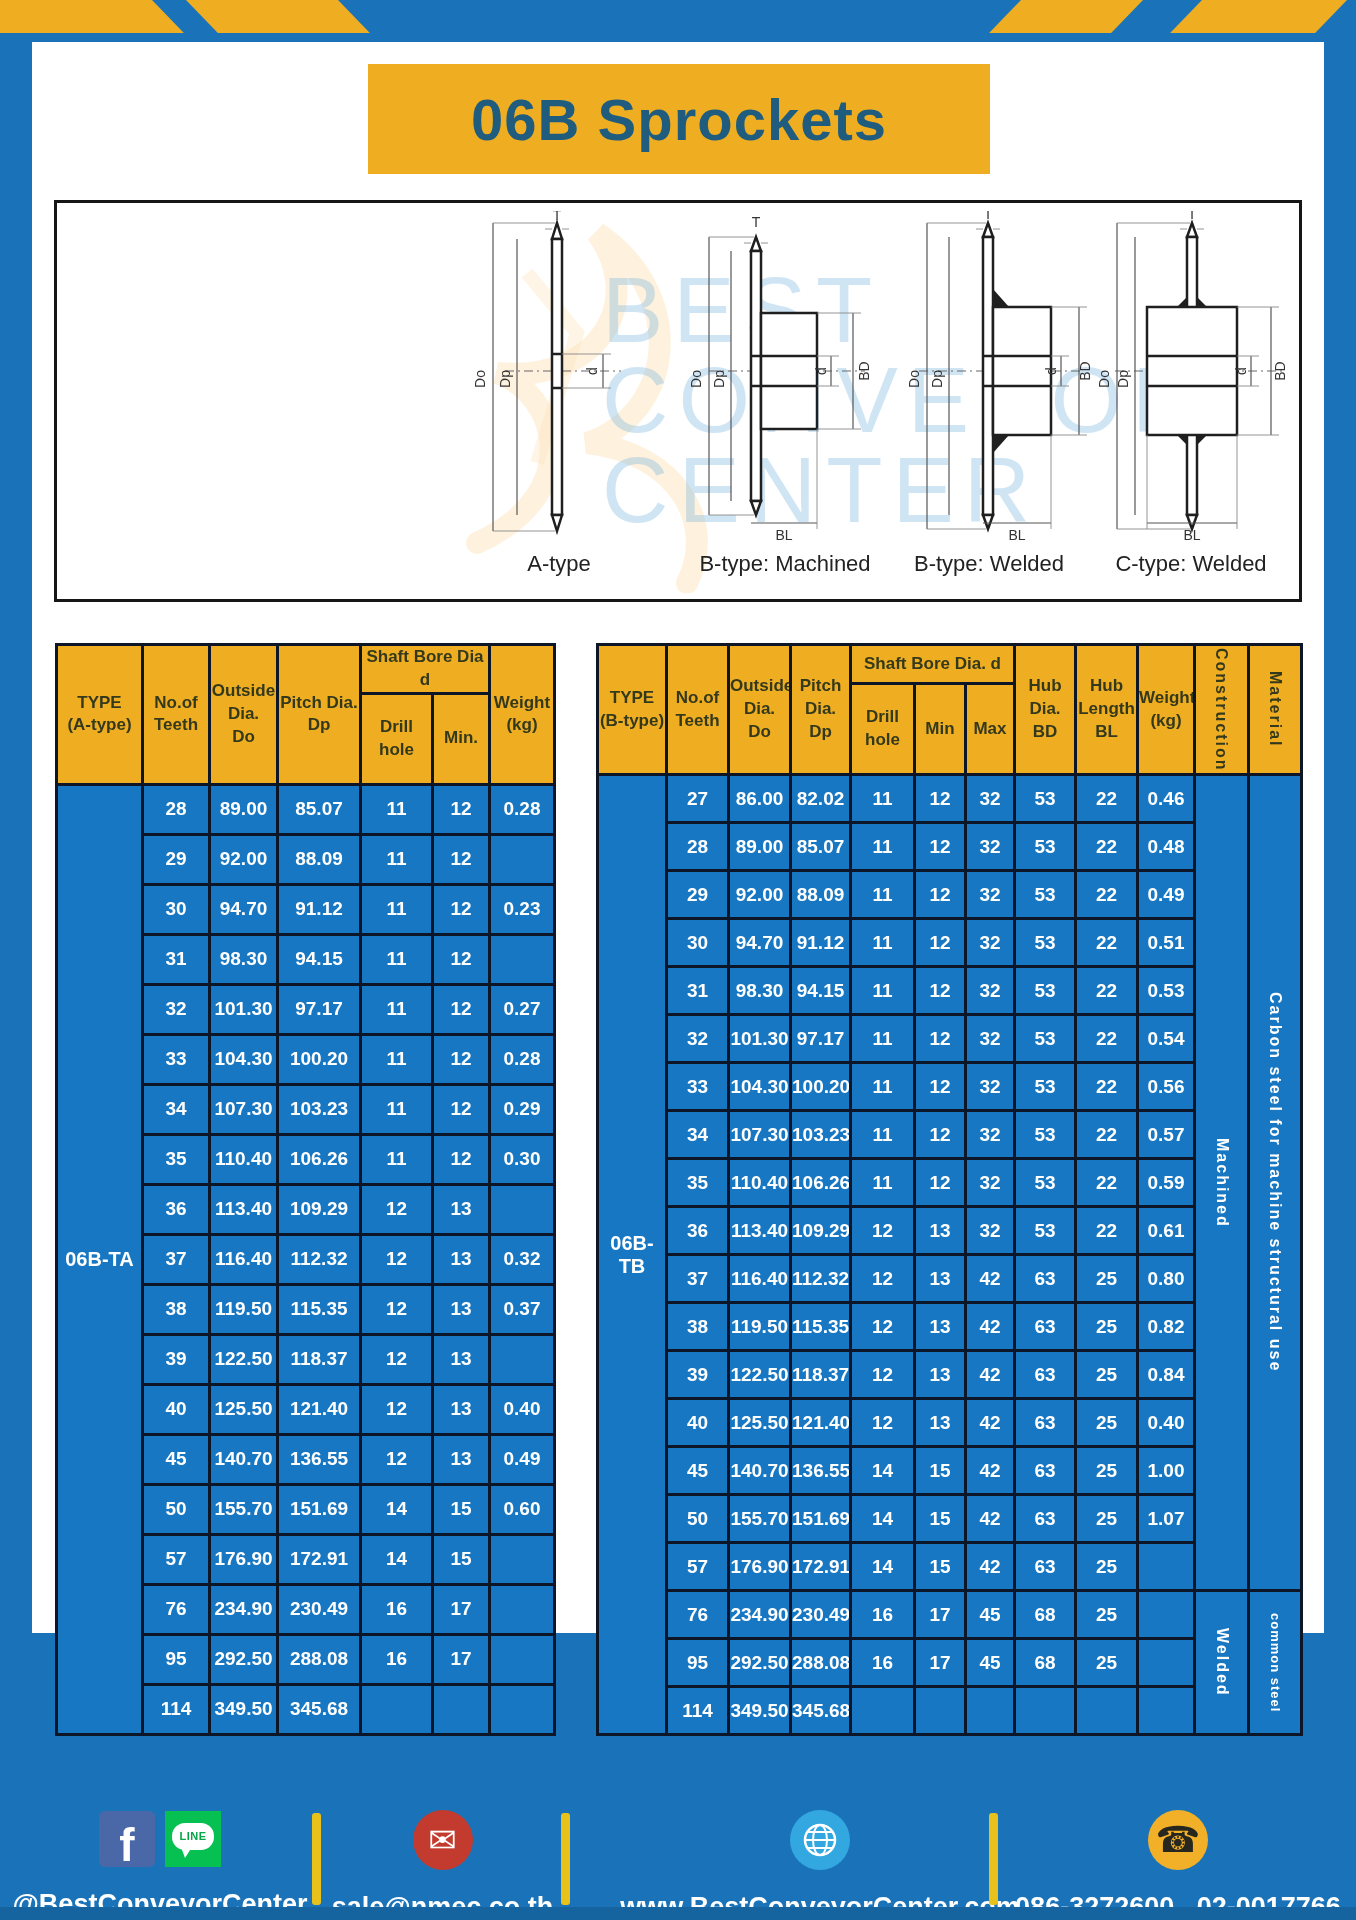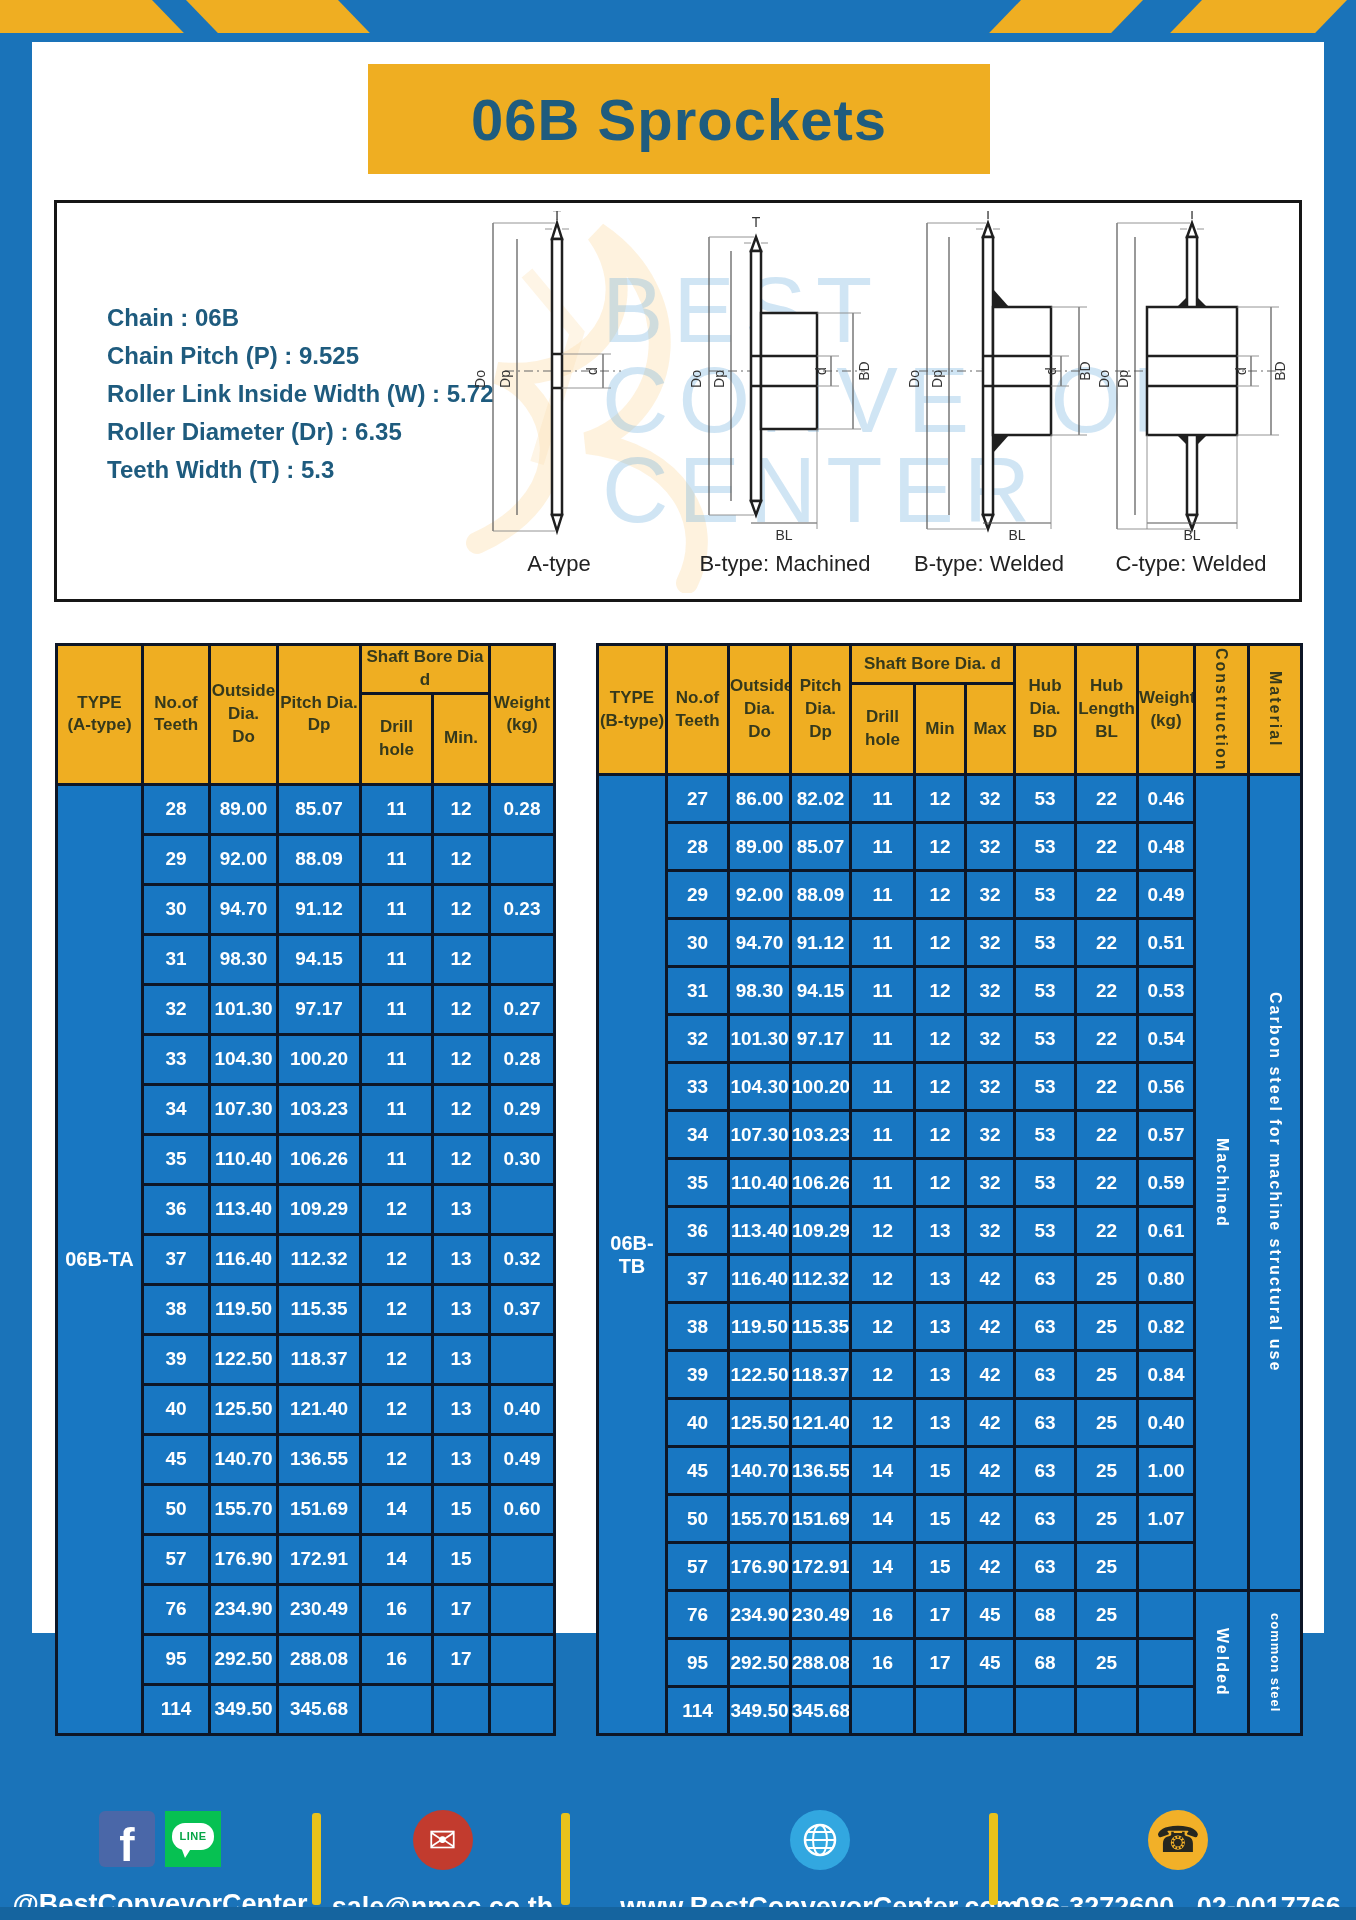--- a/index.html
+++ b/index.html
@@ -96,27 +96,20 @@
       <svg class="wm-swoosh" width="330" height="380" viewBox="0 0 330 380">
         <path d="M40 330 C 150 280, 120 180, 60 160 C 160 170, 210 90, 160 20 C 250 80, 240 200, 150 230 C 240 240, 280 310, 250 370" fill="none" stroke="rgba(246,173,48,.45)" stroke-width="22" stroke-linecap="round"></path>
         <path d="M90 60 L140 120 L100 250" fill="none" stroke="rgba(246,173,48,.35)" stroke-width="14"></path>
       </svg>
       <div class="wm-text">
         <div>BEST</div>
         <div>CONVEYOR</div>
         <div>CENTER</div>
       </div>
 
-      <div class="spec-block">
-          <div class="spec-line">Chain  : 06B</div>
-          <div class="spec-line">Chain Pitch (P)  :  9.525</div>
-          <div class="spec-line">Roller Link Inside Width (W)  :  5.72</div>
-          <div class="spec-line">Roller Diameter (Dr)  : 6.35</div>
-          <div class="spec-line">Teeth Width (T)  :  5.3</div>
-        </div>
 
       <div class="diagram" style="left:396px;">
         <svg width="212" height="330" viewBox="0 0 212 330">
           <line class="cl" x1="52" y1="160" x2="168" y2="160"></line>
           <polygon class="pl" points="99,28 104,12 109,28"></polygon>
           <rect class="pl" x="99" y="28" width="10" height="276"></rect>
           <polygon class="pl" points="99,304 104,320 109,304"></polygon>
           <line class="ln" x1="99" y1="143" x2="109" y2="143"></line>
           <line class="ln" x1="99" y1="177" x2="109" y2="177"></line>
           <line class="dimext" x1="92" y1="18" x2="99" y2="18"></line>

